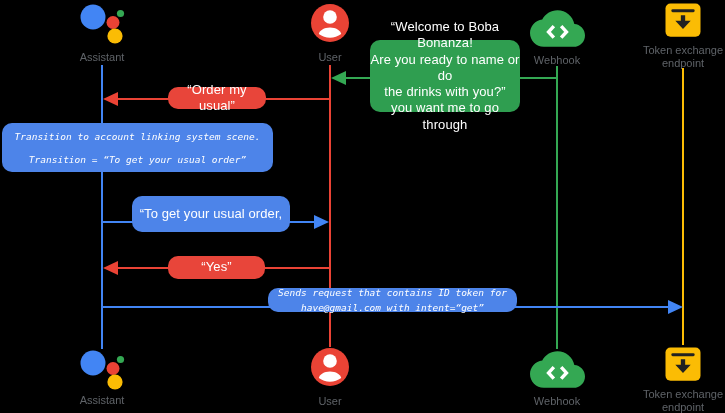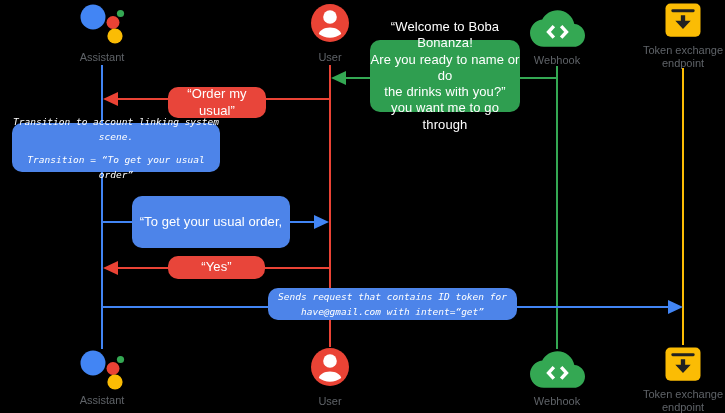--- a/index.html
+++ b/index.html
@@ -57,38 +57,38 @@
   <div class="hline hl-blue" style="left:103px;top:306px;width:566px;"></div>
   <div class="ah ah-right-blue" style="left:668px;top:300px;"></div>
 
   <div class="bubble bub-sans bg-green" style="left:370px;top:40px;width:150px;height:72px;">
     <div>“Welcome to Boba Bonanza!</div>
     <div>Are you ready to name or do</div>
     <div>the drinks with you?”</div>
     <div>you want me to go through</div>
   </div>
 
-  <div class="bubble bub-sans bg-red" style="left:168px;top:87px;width:98px;height:31px;">
+  <div class="bubble bub-sans bg-red" style="left:168px;top:87px;width:98px;height:22px;">
     <div>“Order my usual”</div>
   </div>
 
-  <div class="bubble bub-mono bg-blue" style="left:12px;top:123px;width:208px;height:49px;gap:8px;">
+  <div class="bubble bub-mono bg-blue" style="left:2px;top:123px;width:271px;height:49px;gap:8px;">
     <div>Transition to account linking system scene.</div>
     <div>Transition = “To get your usual order”</div>
   </div>
 
-  <div class="bubble bub-sans bg-blue" style="left:132px;top:196px;width:158px;height:52px;line-height:15.8px;">
+  <div class="bubble bub-sans bg-blue" style="left:132px;top:196px;width:158px;height:36px;line-height:15.8px;">
     <div>“To get your usual order,</div>
   </div>
 
   <div class="bubble bub-sans bg-red" style="left:168px;top:256px;width:97px;height:23px;">
     <div>“Yes”</div>
   </div>
 
-  <div class="bubble bub-mono bg-blue" style="left:268px;top:288px;width:249px;height:32px;">
+  <div class="bubble bub-mono bg-blue" style="left:268px;top:288px;width:249px;height:24px;">
     <div>Sends request that contains ID token for</div>
     <div>have@gmail.com with intent=“get”</div>
   </div>
 
   <svg class="actor-svg" style="left:80px;top:3px;" width="46" height="42" viewBox="0 0 46 42">
     <circle cx="13" cy="14" r="12.5" fill="#4285f4"></circle>
     <circle cx="33" cy="19.5" r="6.5" fill="#ea4335"></circle>
     <circle cx="40.5" cy="10.5" r="3.6" fill="#34a853"></circle>
     <circle cx="35" cy="33" r="7.6" fill="#fbbc04"></circle>
   </svg>

